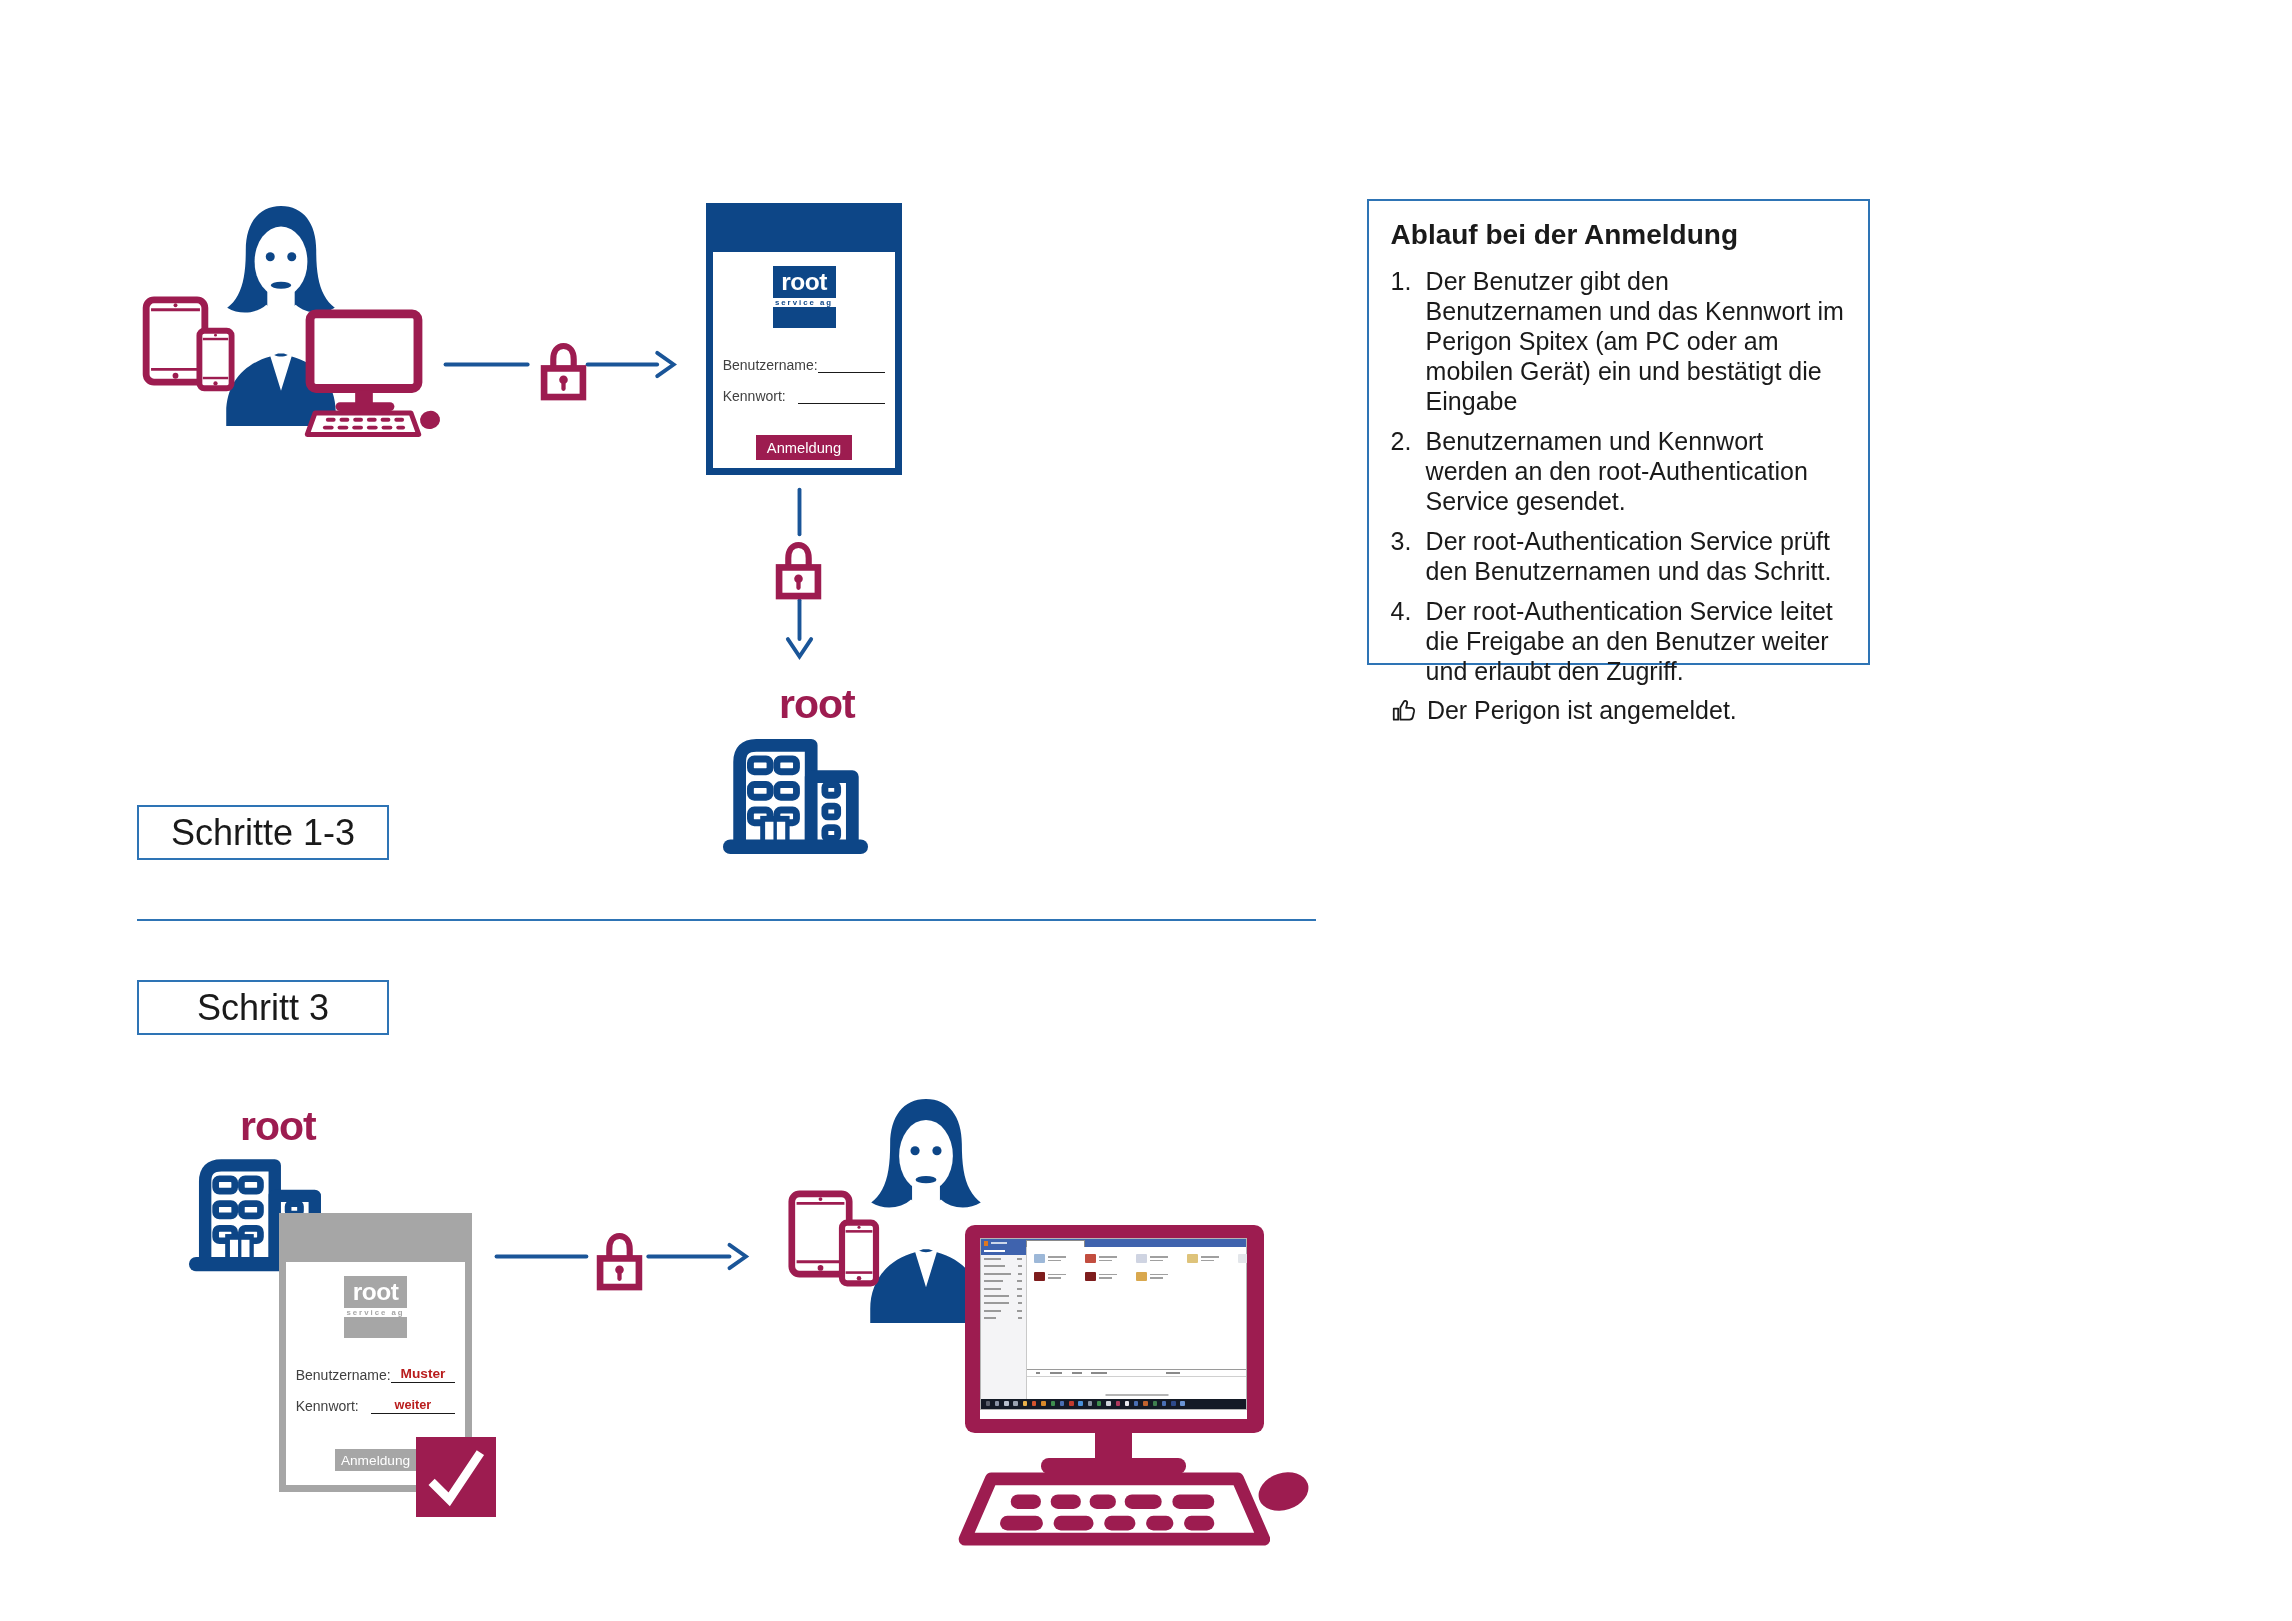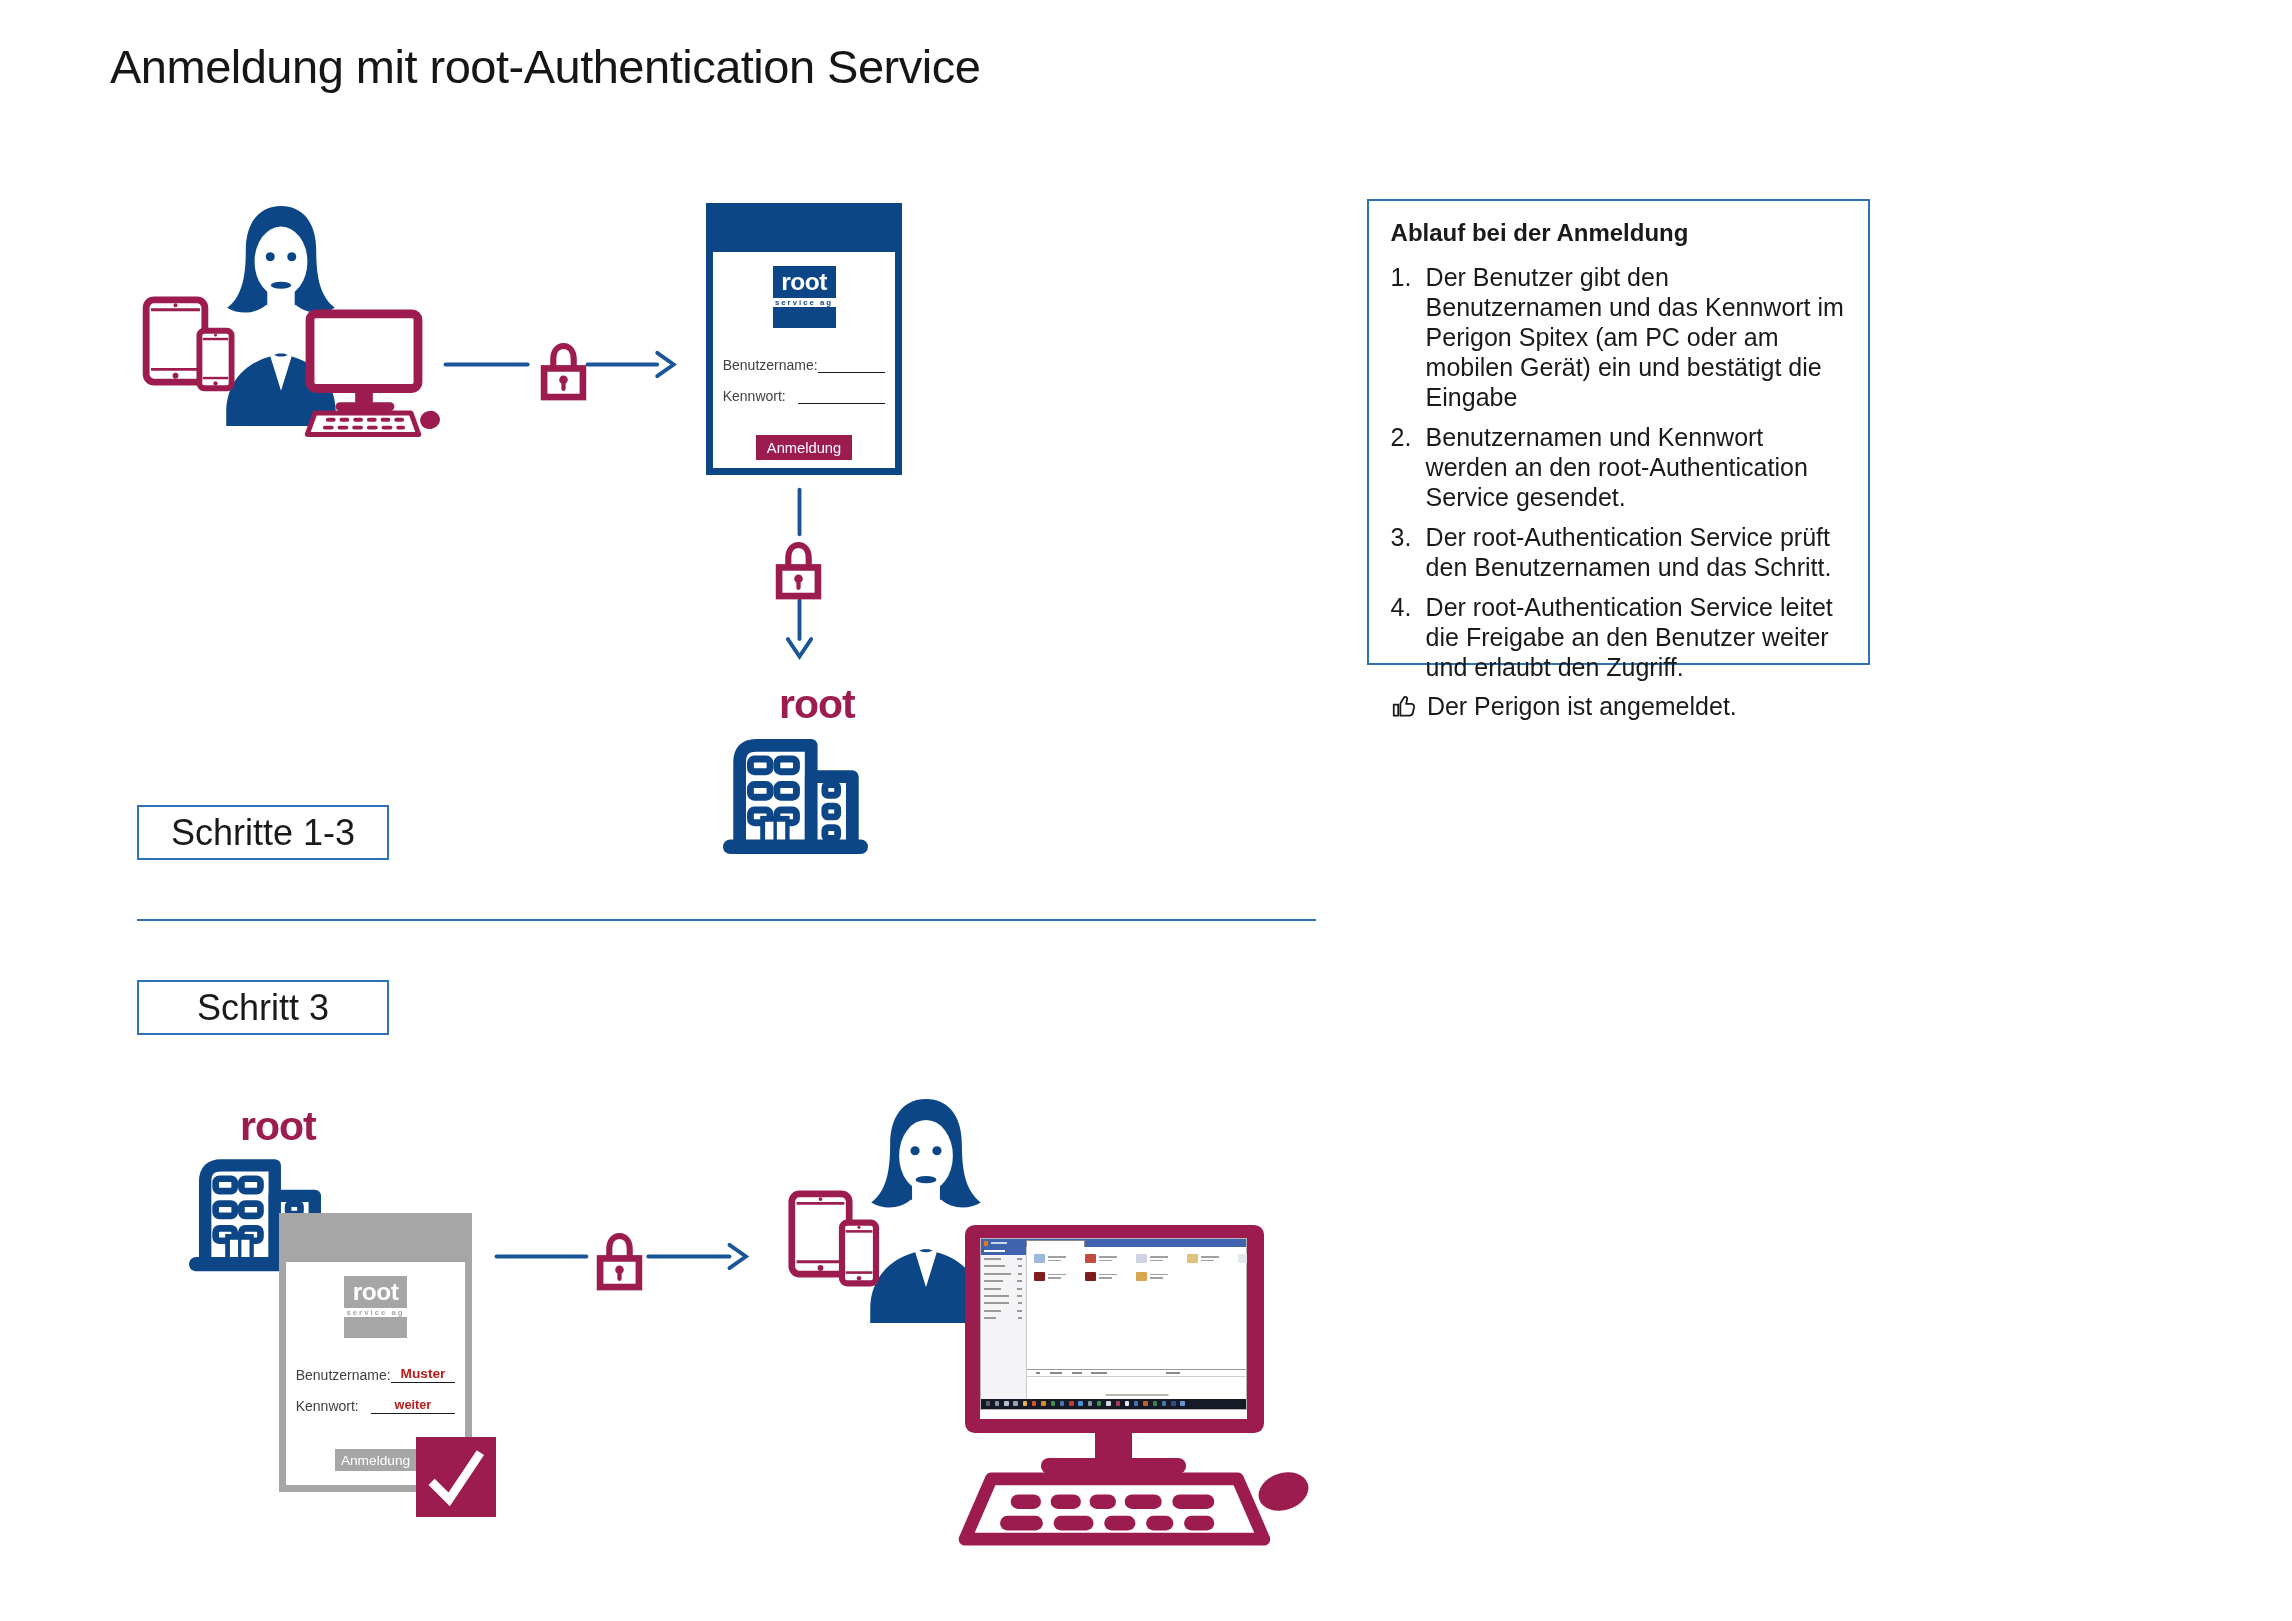--- a/index.html
+++ b/index.html
@@ -9,21 +9,21 @@
 
   
   .page-title{position:absolute;left:110px;top:39px;font-size:47px;font-weight:400;color:#161616;letter-spacing:-0.5px;}
 
   
   .step-box{position:absolute;width:248px;height:51px;border:2px solid #2e74b5;display:flex;align-items:center;justify-content:center;font-size:36px;color:#1a1a1a;background:#fff;}
   .divider{position:absolute;left:137px;top:919px;width:1179px;border-top:2px solid #2e74b5;}
 
   
   .info-panel{position:absolute;left:1367px;top:199px;width:503px;height:466px;border:2px solid #2e74b5;background:#fff;box-sizing:border-box;padding:17.6px 21.6px;}
-  .info-title{font-size:24px;font-weight:700;margin:0 0 15.7px 0;}
+  .info-title{font-size:28px;font-weight:700;margin:0 0 15.7px 0;}
   .info-item{display:flex;margin-bottom:9.8px;font-size:25px;line-height:30px;}
   .info-num{width:35px;flex:0 0 35px;}
   .info-text{flex:1;}
   .info-result{display:flex;align-items:flex-start;font-size:25px;line-height:30px;margin-top:3.9px;}
   .thumb-icon{width:26.5px;height:26.5px;margin-right:9.8px;margin-top:2px;flex:0 0 26.5px;}
 
   
   .form-card{position:absolute;}
   .blue-card{background:#0d4687;}
   .gray-card{background:#a6a6a6;}
@@ -85,21 +85,20 @@
   .app-taskbar{position:absolute;left:0;right:0;bottom:0;height:9.8px;background:#141a26;display:flex;align-items:center;padding-left:4.9px;}
   .app-taskbar s{display:block;width:4.4px;height:4.4px;margin-right:4.9px;border-radius:1px;}
 
   svg{display:block;}
 </style>
 </head>
 <body>
 
 <div class="canvas">
 
-  <div class="page-title">Anmeldung mit root-Authentication Service</div>
 
   <svg class="abs" style="left:221px;top:203px;width:120px;height:223px" viewBox="0 0 120 228">
     <path fill="#0d4687" d="M4 228v-14c0-30 19-50 45-57l8-3h6l8 3c26 7 45 27 45 57v14Z"></path>
     <path fill="#fff" d="M47 150l13 42 13-42c-4 5-8 7-13 7s-9-2-13-7Z"></path>
     <path fill="#0d4687" d="M60 3C37 3 24 21 24 48c0 20-2 35-8 46-3 6-7 10-11 13 13 8 30 6 40-3 4 4 9 6 15 6s11-2 15-6c10 9 27 11 40 3-4-3-8-7-11-13-6-11-8-26-8-46C96 21 83 3 60 3Z"></path>
     <ellipse fill="#fff" cx="60" cy="60" rx="27" ry="36"></ellipse>
     <path fill="#fff" d="M46 80h28v38l-14 26-14-26Z"></path>
     <circle fill="#0d4687" cx="49" cy="55" r="4.6"></circle>
       <circle fill="#0d4687" cx="71" cy="55" r="4.6"></circle>
     <ellipse fill="#0d4687" cx="60" cy="84" rx="10.5" ry="3.6"></ellipse>

